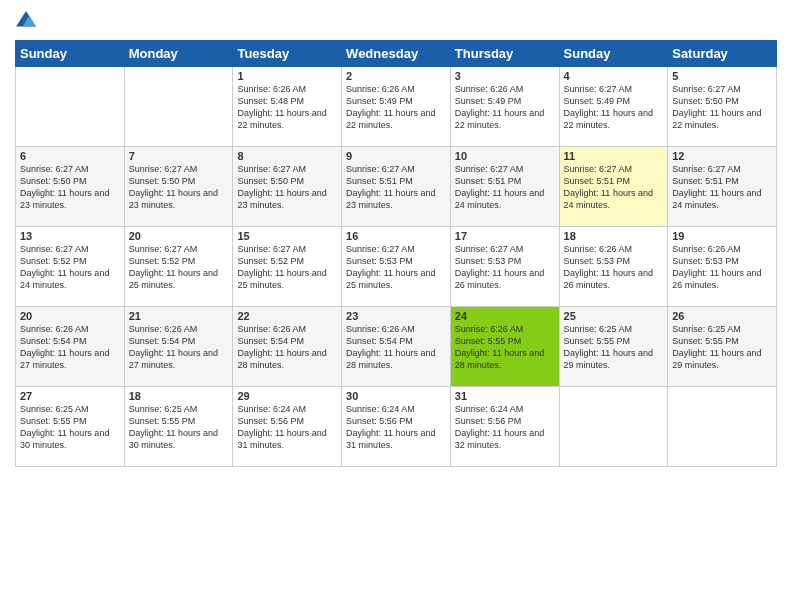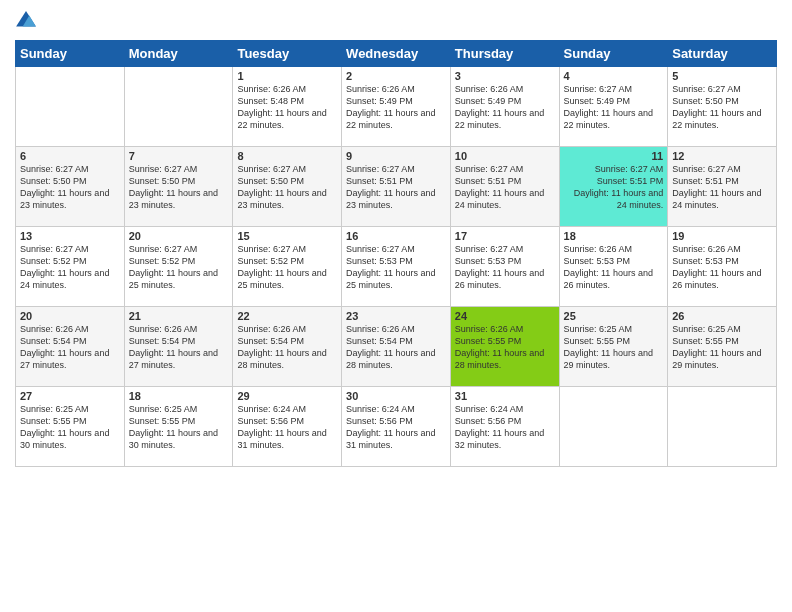--- a/index.html
+++ b/index.html
@@ -167,21 +167,21 @@
             <div class="day-info">Sunrise: 6:27 AM<br>Sunset: 5:50 PM<br>Daylight: 11 hours and 23 minutes.</div>
           </td>
           <td style="background: rgb(245, 245, 245);">
             <span class="day-num">9</span>
             <div class="day-info">Sunrise: 6:27 AM<br>Sunset: 5:51 PM<br>Daylight: 11 hours and 23 minutes.</div>
           </td>
           <td style="background: rgb(245, 245, 245);">
             <span class="day-num">10</span>
             <div class="day-info">Sunrise: 6:27 AM<br>Sunset: 5:51 PM<br>Daylight: 11 hours and 24 minutes.</div>
           </td>
-          <td style="background: #5eead4; text-align: right;">
+          <td style="background: #fef9c3;">
             <span class="day-num">11</span>
             <div class="day-info">Sunrise: 6:27 AM<br>Sunset: 5:51 PM<br>Daylight: 11 hours and 24 minutes.</div>
           </td>
           <td style="background: rgb(245, 245, 245);">
             <span class="day-num">12</span>
             <div class="day-info">Sunrise: 6:27 AM<br>Sunset: 5:51 PM<br>Daylight: 11 hours and 24 minutes.</div>
           </td>
         </tr>
         <tr>
           <td>

